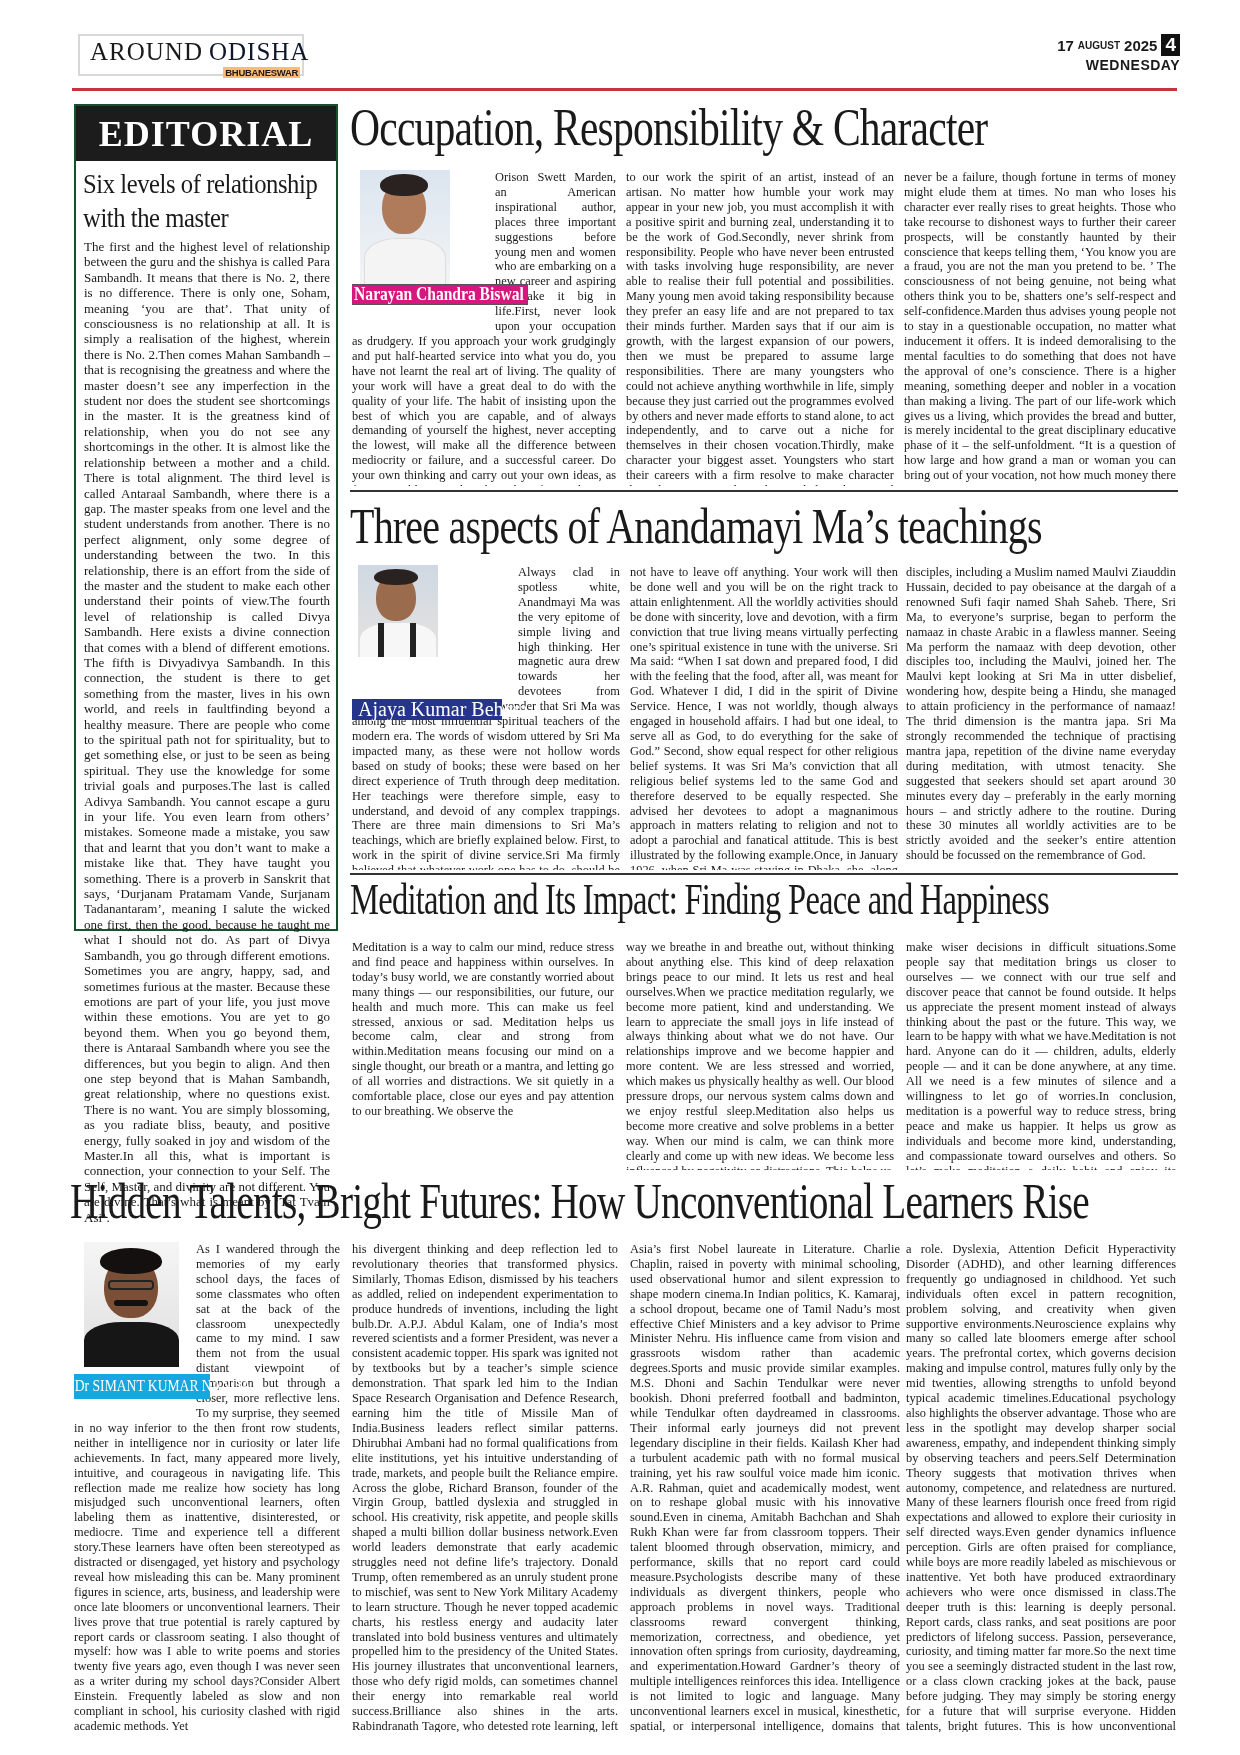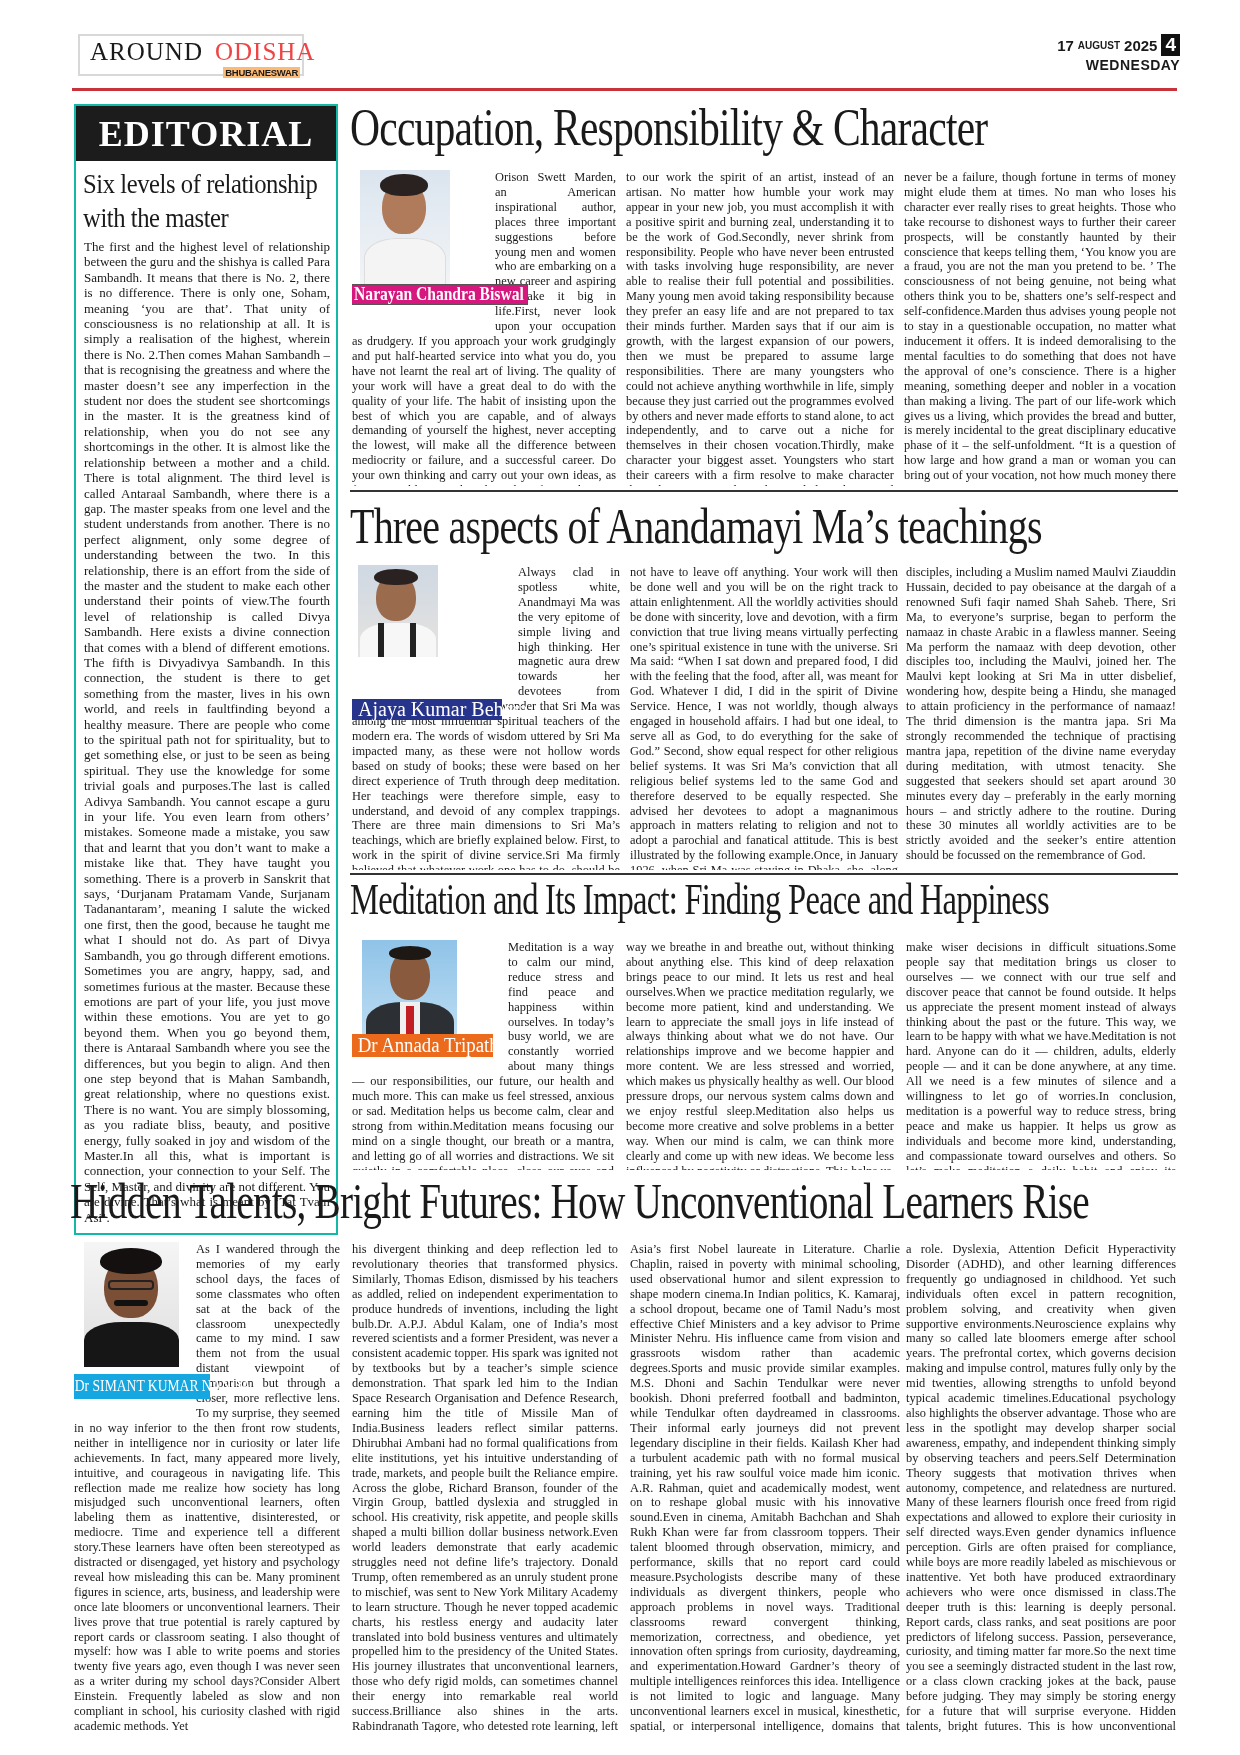--- a/index.html
+++ b/index.html
@@ -4,31 +4,31 @@
 <style>
   * { box-sizing: border-box; margin: 0; padding: 0; }
   html, body { width: 1240px; height: 1755px; background: #ffffff; overflow: hidden; }
   body { font-family: "Liberation Serif", "DejaVu Serif", serif; color: #1a1a1a; position: relative; }
 
   
   .masthead { position: absolute; left: 60px; top: 26px; width: 1120px; height: 56px; }
   .logo { position: absolute; left: 18px; top: 8px; width: 226px; height: 42px; border: 2px solid #d8d8d8; background: #fff; }
   .logo .name { position: absolute; left: 10px; top: 2px; font-size: 25px; letter-spacing: 1px; white-space: nowrap; font-family: "Liberation Serif", serif; }
   .logo .name .a { color: #1a1a1a; }
-  .logo .name .b { color: #ef4444; margin-left: 12px; }
+  .logo .name .b { color: #0f172a; margin-left: 6px; }
   .logo .city { position: absolute; right: 2px; bottom: -4px; background: #fdba74; font-family: "Liberation Sans", sans-serif; font-weight: bold; font-size: 9.5px; padding: 0 2px; letter-spacing: -0.3px; }
   .dateline { position: absolute; right: 0; top: 8px; text-align: right; font-family: "Liberation Sans", sans-serif; font-weight: bold; }
   .dateline .date { font-size: 15px; display: flex; align-items: center; justify-content: flex-end; gap: 4px; }
   .dateline .month { font-size: 10px; }
   .dateline .pageno { background: #111; color: #fff; font-size: 19px; padding: 0 4px; line-height: 22px; }
   .dateline .day { font-size: 14px; letter-spacing: 0.5px; margin-top: 1px; }
   .redrule { position: absolute; left: 72px; top: 88px; width: 1105px; height: 3px; background: #c8323a; }
 
   
-  .editorial { position: absolute; left: 74px; top: 104px; width: 264px; height: 1131px; border: 2px solid #14b8a6; }
+  .editorial { position: absolute; left: 74px; top: 104px; width: 264px; height: 827px; border: 2px solid #14532d; }
   .editorial .band { background: #1c1c1c; color: #fff; text-align: center; font-weight: bold; font-size: 36px; letter-spacing: 1px; height: 55px; line-height: 56px; }
   .editorial h2 { font-weight: normal; font-size: 28px; line-height: 34px; padding: 6px 6px 4px 8px; transform: scaleX(0.88); transform-origin: left; width: 113%; letter-spacing: -0.5px; }
   .editorial .body { padding: 0 6px 0 8px; font-size: 13px; line-height: 15.4px; text-align: justify; }
 
   
   .headline { position: absolute; font-weight: normal; white-space: nowrap; transform-origin: left center; letter-spacing: -1px; }
   .hl1 { left: 350px; top: 98px; font-size: 52px; transform: scaleX(0.80); }
   .hl2 { left: 350px; top: 497px; font-size: 50px; transform: scaleX(0.80); }
   .hl3 { left: 350px; top: 874px; font-size: 44px; transform: scaleX(0.74); }
   .hl4 { left: 70px; top: 1172px; font-size: 50px; transform: scaleX(0.785); }
@@ -112,30 +112,20 @@
 <div class="col" style="left:630px; top:565px; width:268px; height:305px;">
   <p>not have to leave off anything. Your work will then be done well and you will be on the right track to attain enlightenment. All the worldly activities should be done with sincerity, love and devotion, with a firm conviction that true living means virtually perfecting one’s spiritual existence in tune with the universe. Sri Ma said: “When I sat down and prepared food, I did with the feeling that the food, after all, was meant for God. Whatever I did, I did in the spirit of Divine Service. Hence, I was not worldly, though always engaged in household affairs. I had but one ideal, to serve all as God, to do everything for the sake of God.” Second, show equal respect for other religious belief systems. It was Sri Ma’s conviction that all religious belief systems led to the same God and therefore deserved to be equally respected. She advised her devotees to adopt a magnanimous approach in matters relating to religion and not to adopt a parochial and fanatical attitude. This is best illustrated by the following example.Once, in January 1926, when Sri Ma was staying in Dhaka, she, along with a few of her</p>
 </div>
 <div class="col" style="left:906px; top:565px; width:270px; height:305px;">
   <p>disciples, including a Muslim named Maulvi Ziauddin Hussain, decided to pay obeisance at the dargah of a renowned Sufi faqir named Shah Saheb. There, Sri Ma, to everyone’s surprise, began to perform the namaaz in chaste Arabic in a flawless manner. Seeing Ma perform the namaaz with deep devotion, other disciples too, including the Maulvi, joined her. The Maulvi kept looking at Sri Ma in utter disbelief, wondering how, despite being a Hindu, she managed to attain proficiency in the performance of namaaz! The thrid dimension is the mantra japa. Sri Ma strongly recommended the technique of practising mantra japa, repetition of the divine name everyday during meditation, with utmost tenacity. She suggested that seekers should set apart around 30 minutes every day – preferably in the early morning hours – and strictly adhere to the routine. During these 30 minutes all worldly activities are to be strictly avoided and the seeker’s entire attention should be focussed on the remembrance of God.</p>
 </div>
 <div class="dividers" style="left:350px; top:873px; width:828px;"></div>
 
 <div class="headline hl3">Meditation and Its Impact: Finding Peace and Happiness</div>
 <div class="col" style="left:352px; top:940px; width:262px; height:230px;">
-  <div class="photo-block" style="width:148px; height:130px;">
-    <div class="photo ph3">
-      <div class="head" style="left:28px; top:10px; width:40px; height:50px; background:#8a5a3e;"></div>
-      <div class="head" style="left:27px; top:6px; width:42px; height:14px; background:#1e1814;"></div>
-      <div class="torso" style="left:4px; top:62px; width:88px; height:50px; background:#2c2f34;"></div>
-      <div style="position:absolute; left:38px; top:62px; width:20px; height:48px; background:#f0f0f0;"></div>
-      <div style="position:absolute; left:44px; top:66px; width:8px; height:40px; background:#c01d24;"></div>
-    </div>
-    <div class="byline" style="left:0; top:94px; background:#ec6a1b; font-size:20px; padding:4px 6px; width:150px; transform:scaleX(0.94);">Dr Annada Tripathy</div>
-  </div>
   <p>Meditation is a way to calm our mind, reduce stress and find peace and happiness within ourselves. In today’s busy world, we are constantly worried about many things — our responsibilities, our future, our health and much more. This can make us feel stressed, anxious or sad. Meditation helps us become calm, clear and strong from within.Meditation means focusing our mind on a single thought, our breath or a mantra, and letting go of all worries and distractions. We sit quietly in a comfortable place, close our eyes and pay attention to our breathing. We observe the</p>
 </div>
 <div class="col" style="left:626px; top:940px; width:268px; height:230px;">
   <p>way we breathe in and breathe out, without thinking about anything else. This kind of deep relaxation brings peace to our mind. It lets us rest and heal ourselves.When we practice meditation regularly, we become more patient, kind and understanding. We learn to appreciate the small joys in life instead of always thinking about what we do not have. Our relationships improve and we become happier and more content. We are less stressed and worried, which makes us physically healthy as well. Our blood pressure drops, our nervous system calms down and we enjoy restful sleep.Meditation also helps us become more creative and solve problems in a better way. When our mind is calm, we can think more clearly and come up with new ideas. We become less influenced by negativity or distractions. This helps us</p>
 </div>
 <div class="col" style="left:906px; top:940px; width:270px; height:230px;">
   <p>make wiser decisions in difficult situations.Some people say that meditation brings us closer to ourselves — we connect with our true self and discover peace that cannot be found outside. It helps us appreciate the present moment instead of always thinking about the past or the future. This way, we learn to be happy with what we have.Meditation is not hard. Anyone can do it — children, adults, elderly people — and it can be done anywhere, at any time. All we need is a few minutes of silence and a willingness to let go of worries.In conclusion, meditation is a powerful way to reduce stress, bring peace and make us happier. It helps us grow as individuals and become more kind, understanding, and compassionate toward ourselves and others. So let’s make meditation a daily habit and enjoy its wonderful effects in our lives.</p>
 </div>
 
 <div class="headline hl4">Hidden Talents, Bright Futures: How Unconventional Learners Rise</div>

